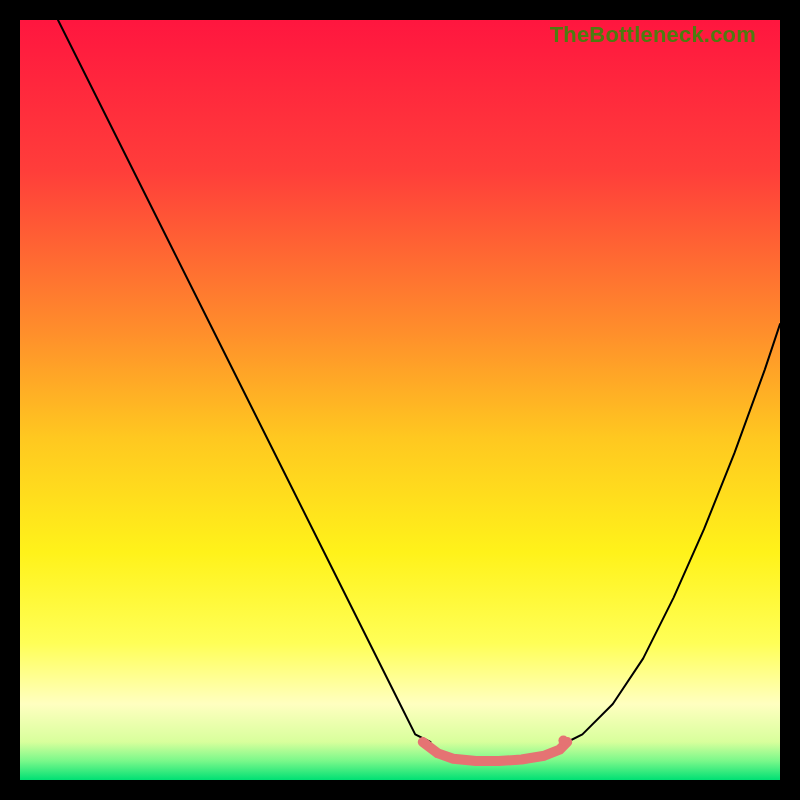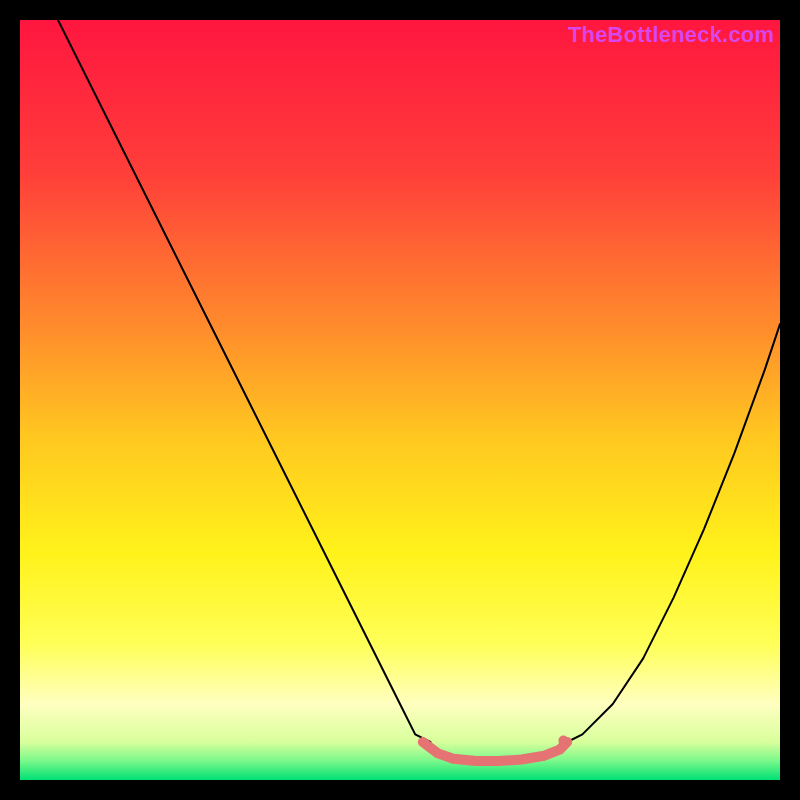--- a/index.html
+++ b/index.html
@@ -15,22 +15,22 @@
     position: absolute;
     left: 20px;
     top: 20px;
     width: 760px;
     height: 760px;
     background: #000;
   }
   .watermark {
     position: absolute;
     top: 2px;
-    right: 6px;
-    color: #d946ef;
+    right: 24px;
+    color: #4d7c0f;
     font-size: 22px;
     font-weight: 600;
     letter-spacing: 0.2px;
     z-index: 5;
   }
   svg {
     position: absolute;
     left: 0;
     top: 0;
   }

